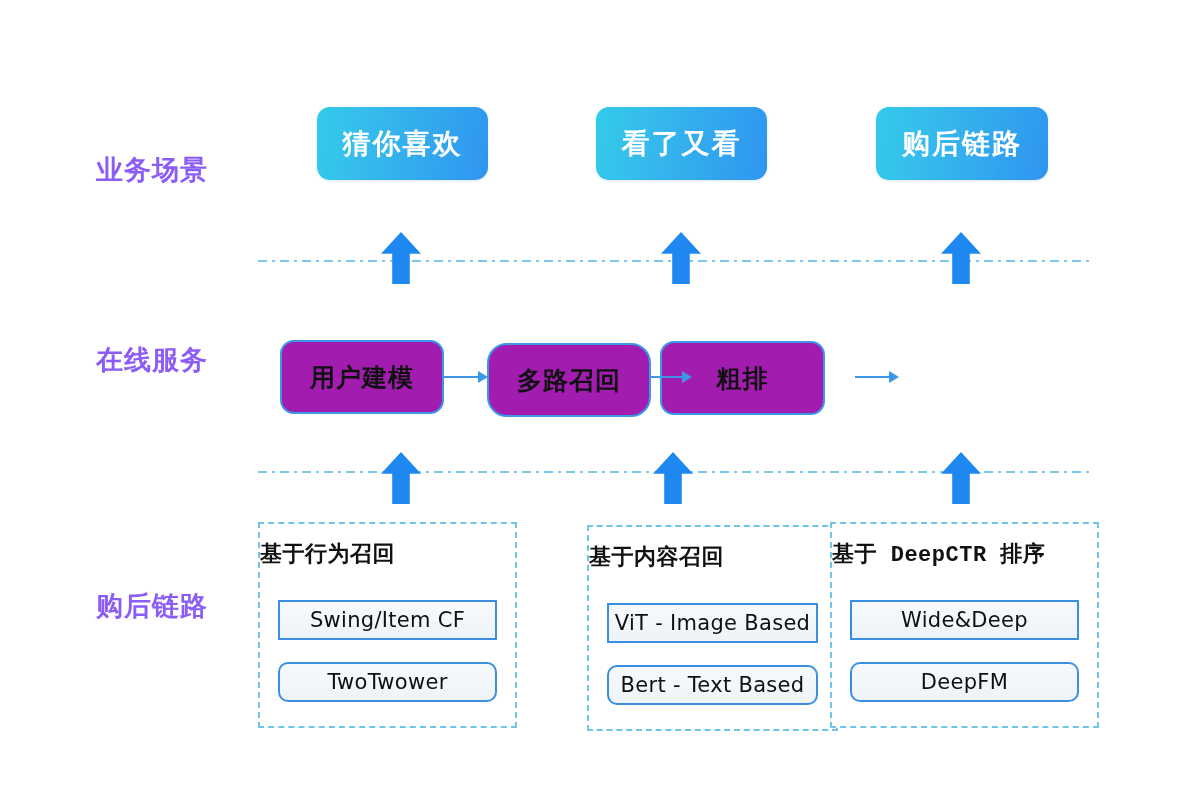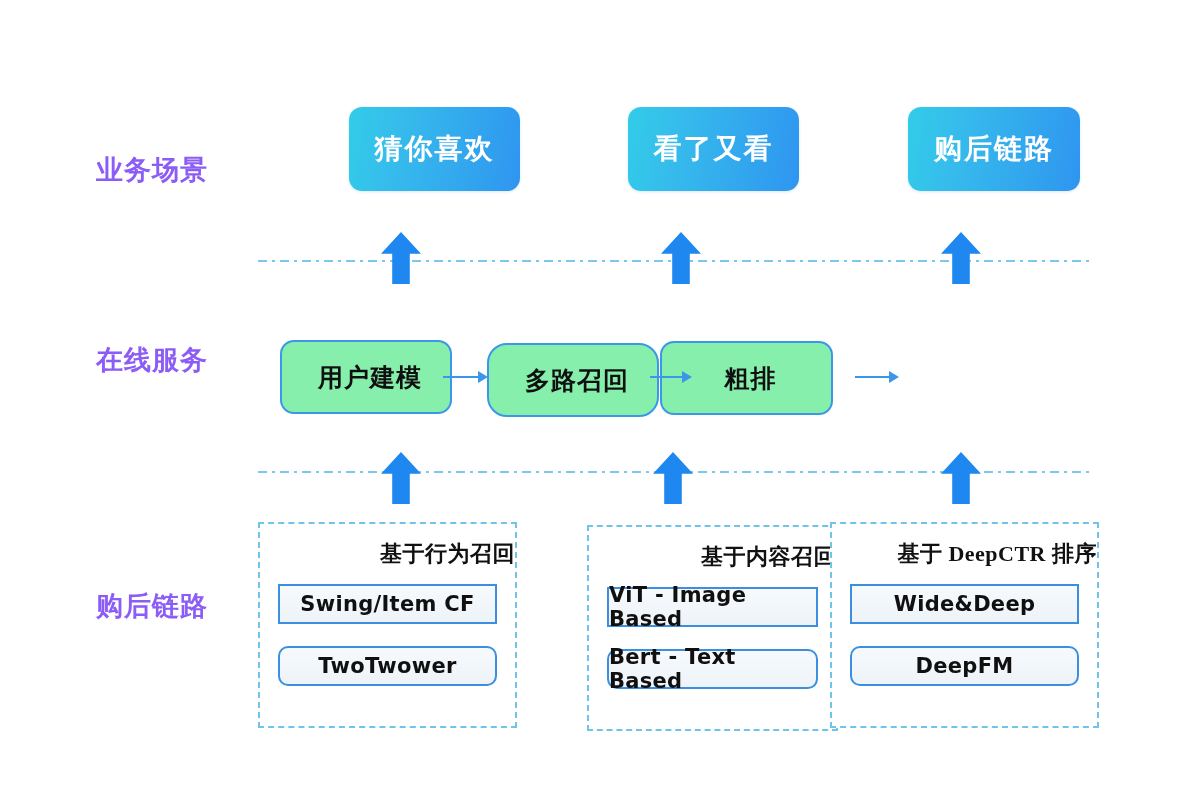--- a/index.html
+++ b/index.html
@@ -30,33 +30,32 @@
     white-space: nowrap;
     font-family: "DejaVu Sans", "Liberation Sans", sans-serif;
   }
   #label-scenario { left: 96px; top: 152px; }
   #label-service  { left: 96px; top: 342px; font-family: Liberation Mono, monospace; }
   #label-algo     { left: 96px; top: 588px; }
 
   
   .scenario-card {
     position: absolute;
-    height: 84px;
+    height: 73px;
     border-radius: 13px;
     background: linear-gradient(100deg, #32CCE8 0%, #36BCEC 28%, #2F95F0 100%);
     display: flex;
     align-items: center;
     justify-content: center;
     color: #ffffff;
     font-size: 28px;
     font-weight: bold;
     letter-spacing: 2px;
     font-family: "DejaVu Sans", "Liberation Sans", sans-serif;
     box-shadow: 0 1px 3px rgba(40,140,220,0.18);
-    margin-left: 32px;
   }
   #scenario-0 { left: 317px; top: 107px; width: 171px; }
   #scenario-1 { left: 596px; top: 107px; width: 171px; }
   #scenario-2 { left: 876px; top: 107px; width: 172px; }
 
   
   .divider {
     position: absolute;
     left: 258px;
     width: 833px;
@@ -86,30 +85,29 @@
   #uparrow-bottom-0 { left: 381px; top: 452px; }
   #uparrow-bottom-1 { left: 653px; top: 452px; }
   #uparrow-bottom-2 { left: 941px; top: 452px; }
 
   
   .pipeline-box {
     position: absolute;
     height: 70px;
     border: 2px solid #3C97E8;
     border-radius: 14px;
-    background: #86efac;
+    background: #a21caf;
     display: flex;
     align-items: center;
     justify-content: center;
     color: #101010;
     font-size: 25px;
     font-weight: bold;
     letter-spacing: 1px;
     font-family: Liberation Serif, serif;
-    padding-left: 8px;
   }
   #pipeline-0 { left: 280px; top: 340px; width: 160px; }
   #pipeline-1 { left: 487px; top: 343px; width: 160px; border-radius: 20px; }
   #pipeline-2 { left: 660px; top: 341px; width: 161px; }
   #pipeline-3 { left: 898px; top: 339px; width: 160px; }
 
   
   .connector {
     position: absolute;
     height: 12px;
@@ -146,43 +144,44 @@
     box-sizing: border-box;
   }
   #algo-group-0 { left: 258px; top: 522px; width: 259px; height: 206px; }
   #algo-group-1 { left: 587px; top: 525px; width: 251px; height: 206px; }
   #algo-group-2 { left: 830px; top: 522px; width: 269px; height: 206px; }
 
   .algo-title {
     position: absolute;
     left: 0; right: 0;
     top: 15px;
-    text-align: right;
+    text-align: left;
     color: #111111;
     font-size: 22px;
     font-weight: bold;
     letter-spacing: 0.5px;
-    font-family: Liberation Serif, serif;
+    font-family: Liberation Mono, monospace;
   }
   .algo-item {
     position: absolute;
     left: 18px;
     right: 18px;
     height: 40px;
     border: 2px solid #3C8FE0;
     background: linear-gradient(180deg, #F6FAFD 0%, #EEF3F8 100%);
     display: flex;
     align-items: center;
     justify-content: center;
     color: #101010;
     font-size: 21px;
-    font-weight: bold;
+    font-weight: normal;
     letter-spacing: 0.3px;
     box-sizing: border-box;
     font-family: "DejaVu Sans", "Liberation Sans", sans-serif;
+    margin-top: 16px;
   }
   .algo-item.slot-0 { top: 60px; }
   .algo-item.slot-1 { top: 122px; border-radius: 10px; }
 </style>
 </head>
 <body>
 
 <div id="canvas">
 
   <div class="row-label" id="label-scenario">业务场景</div>

